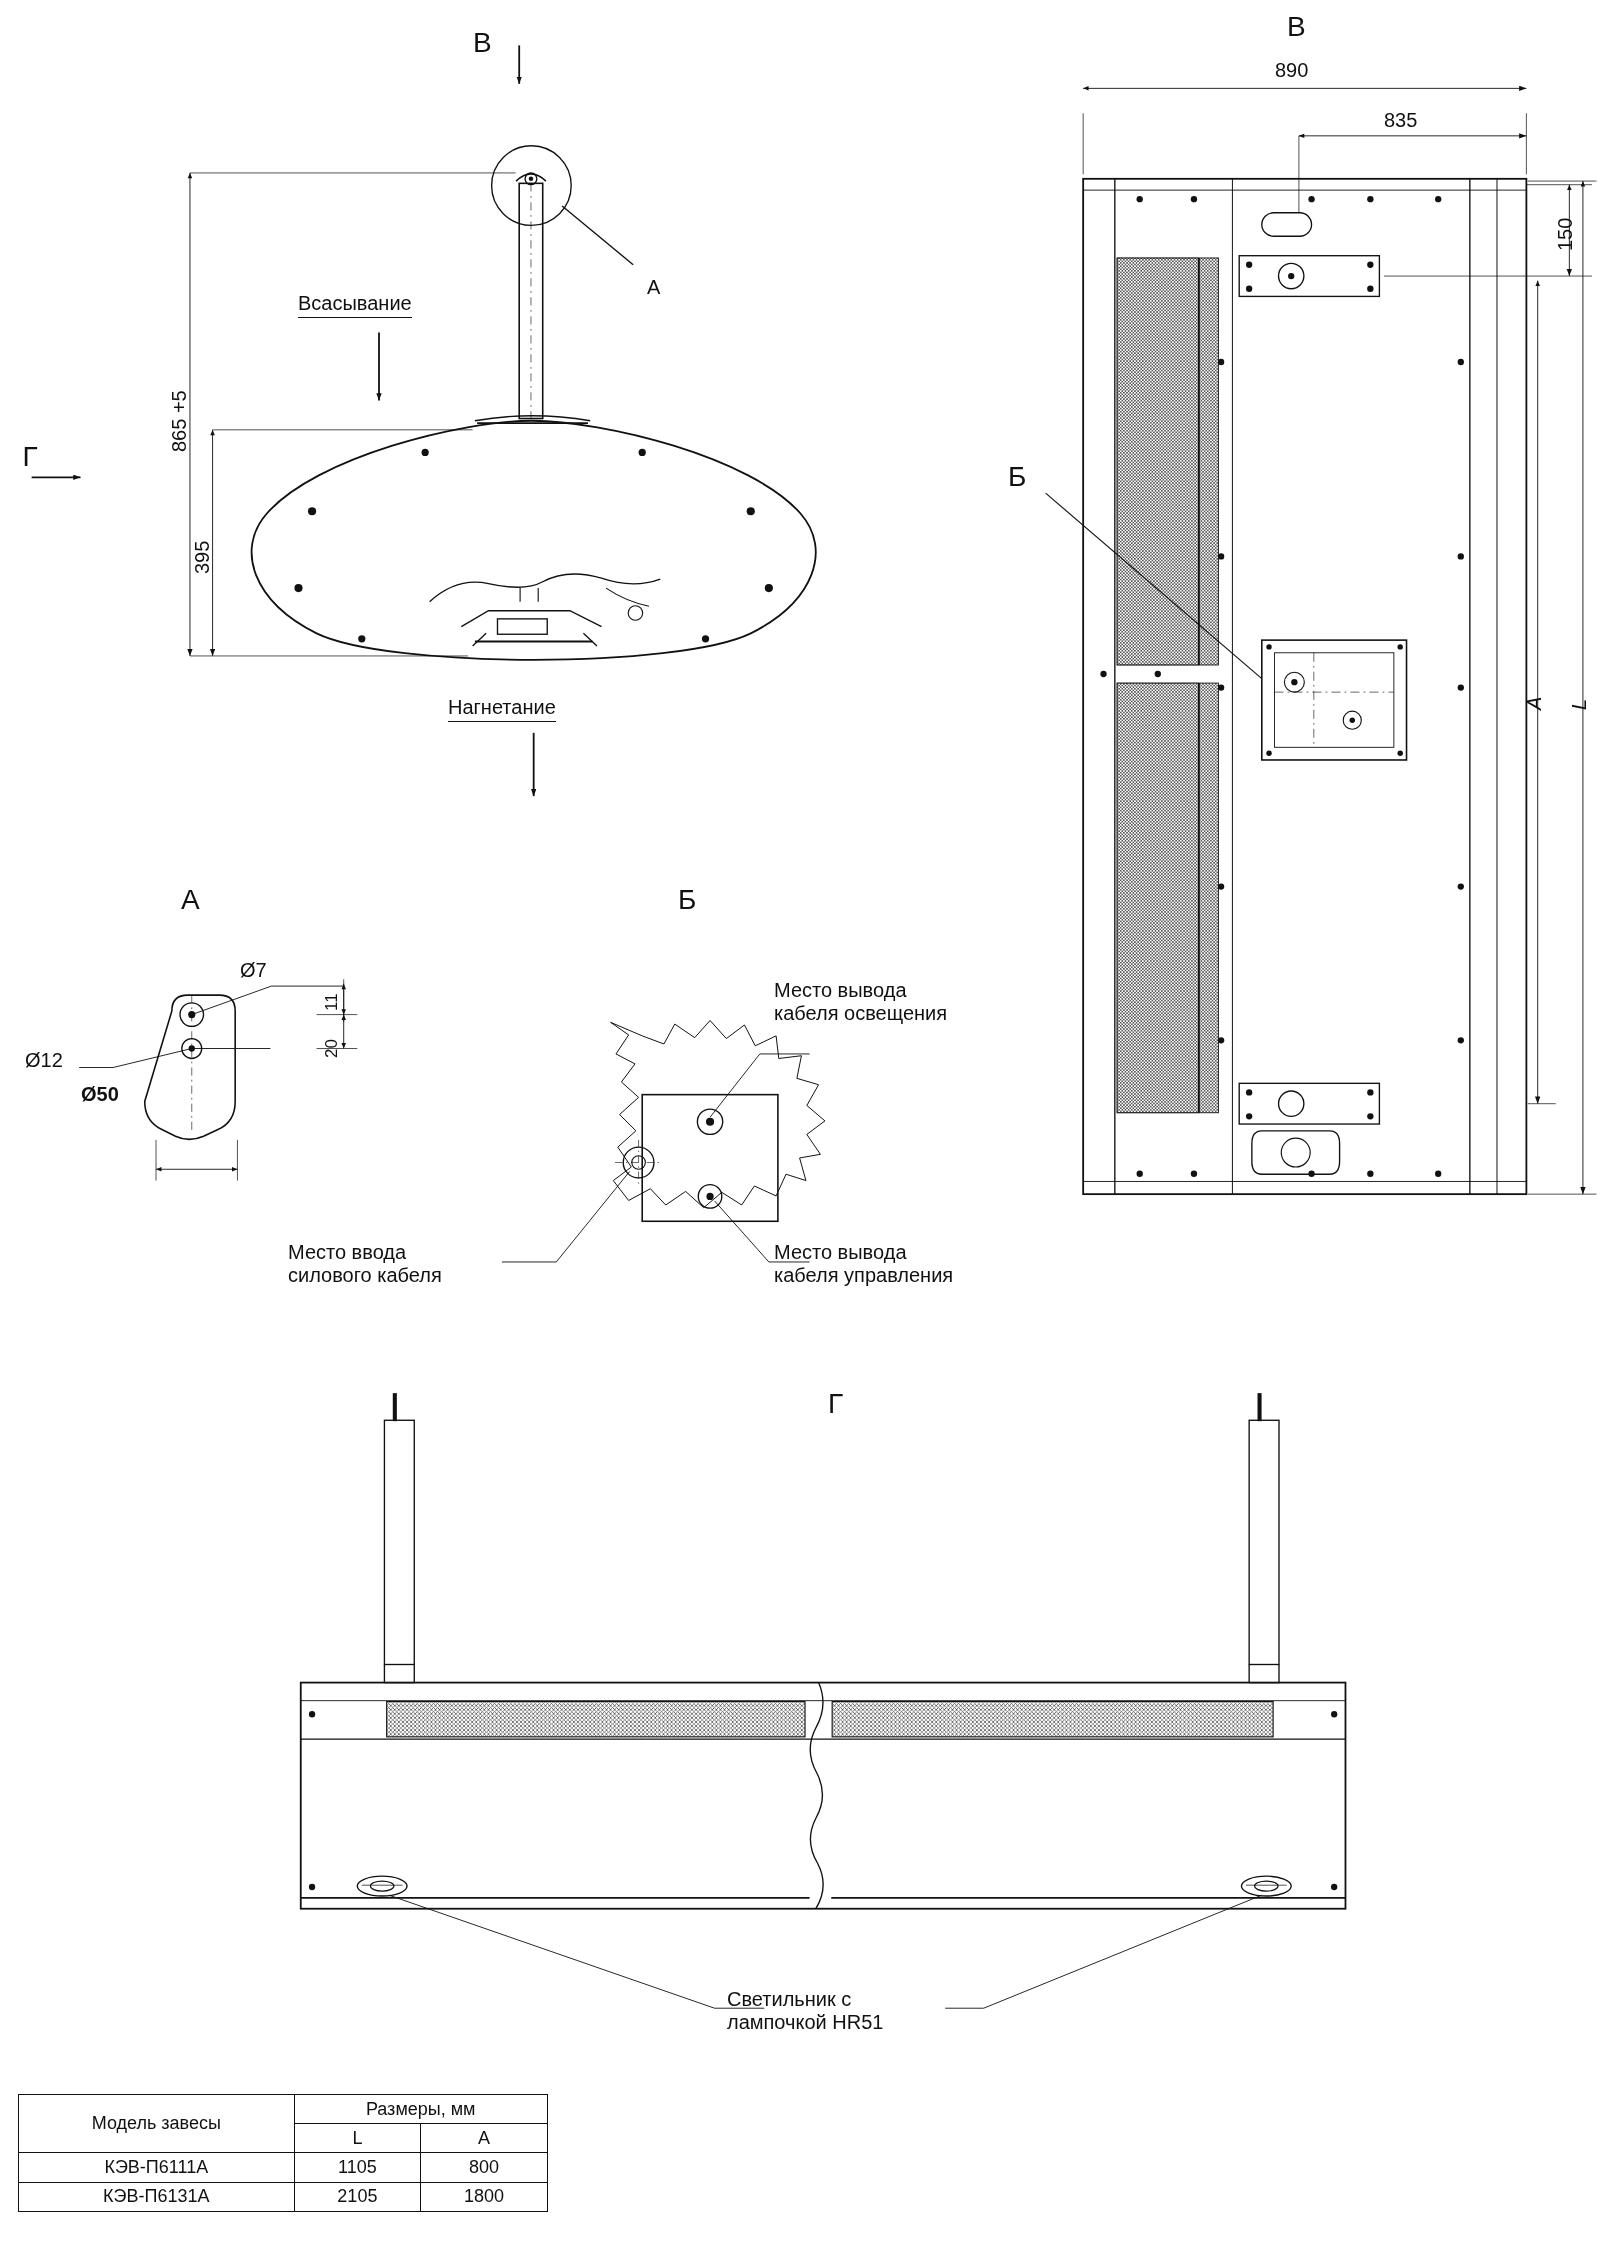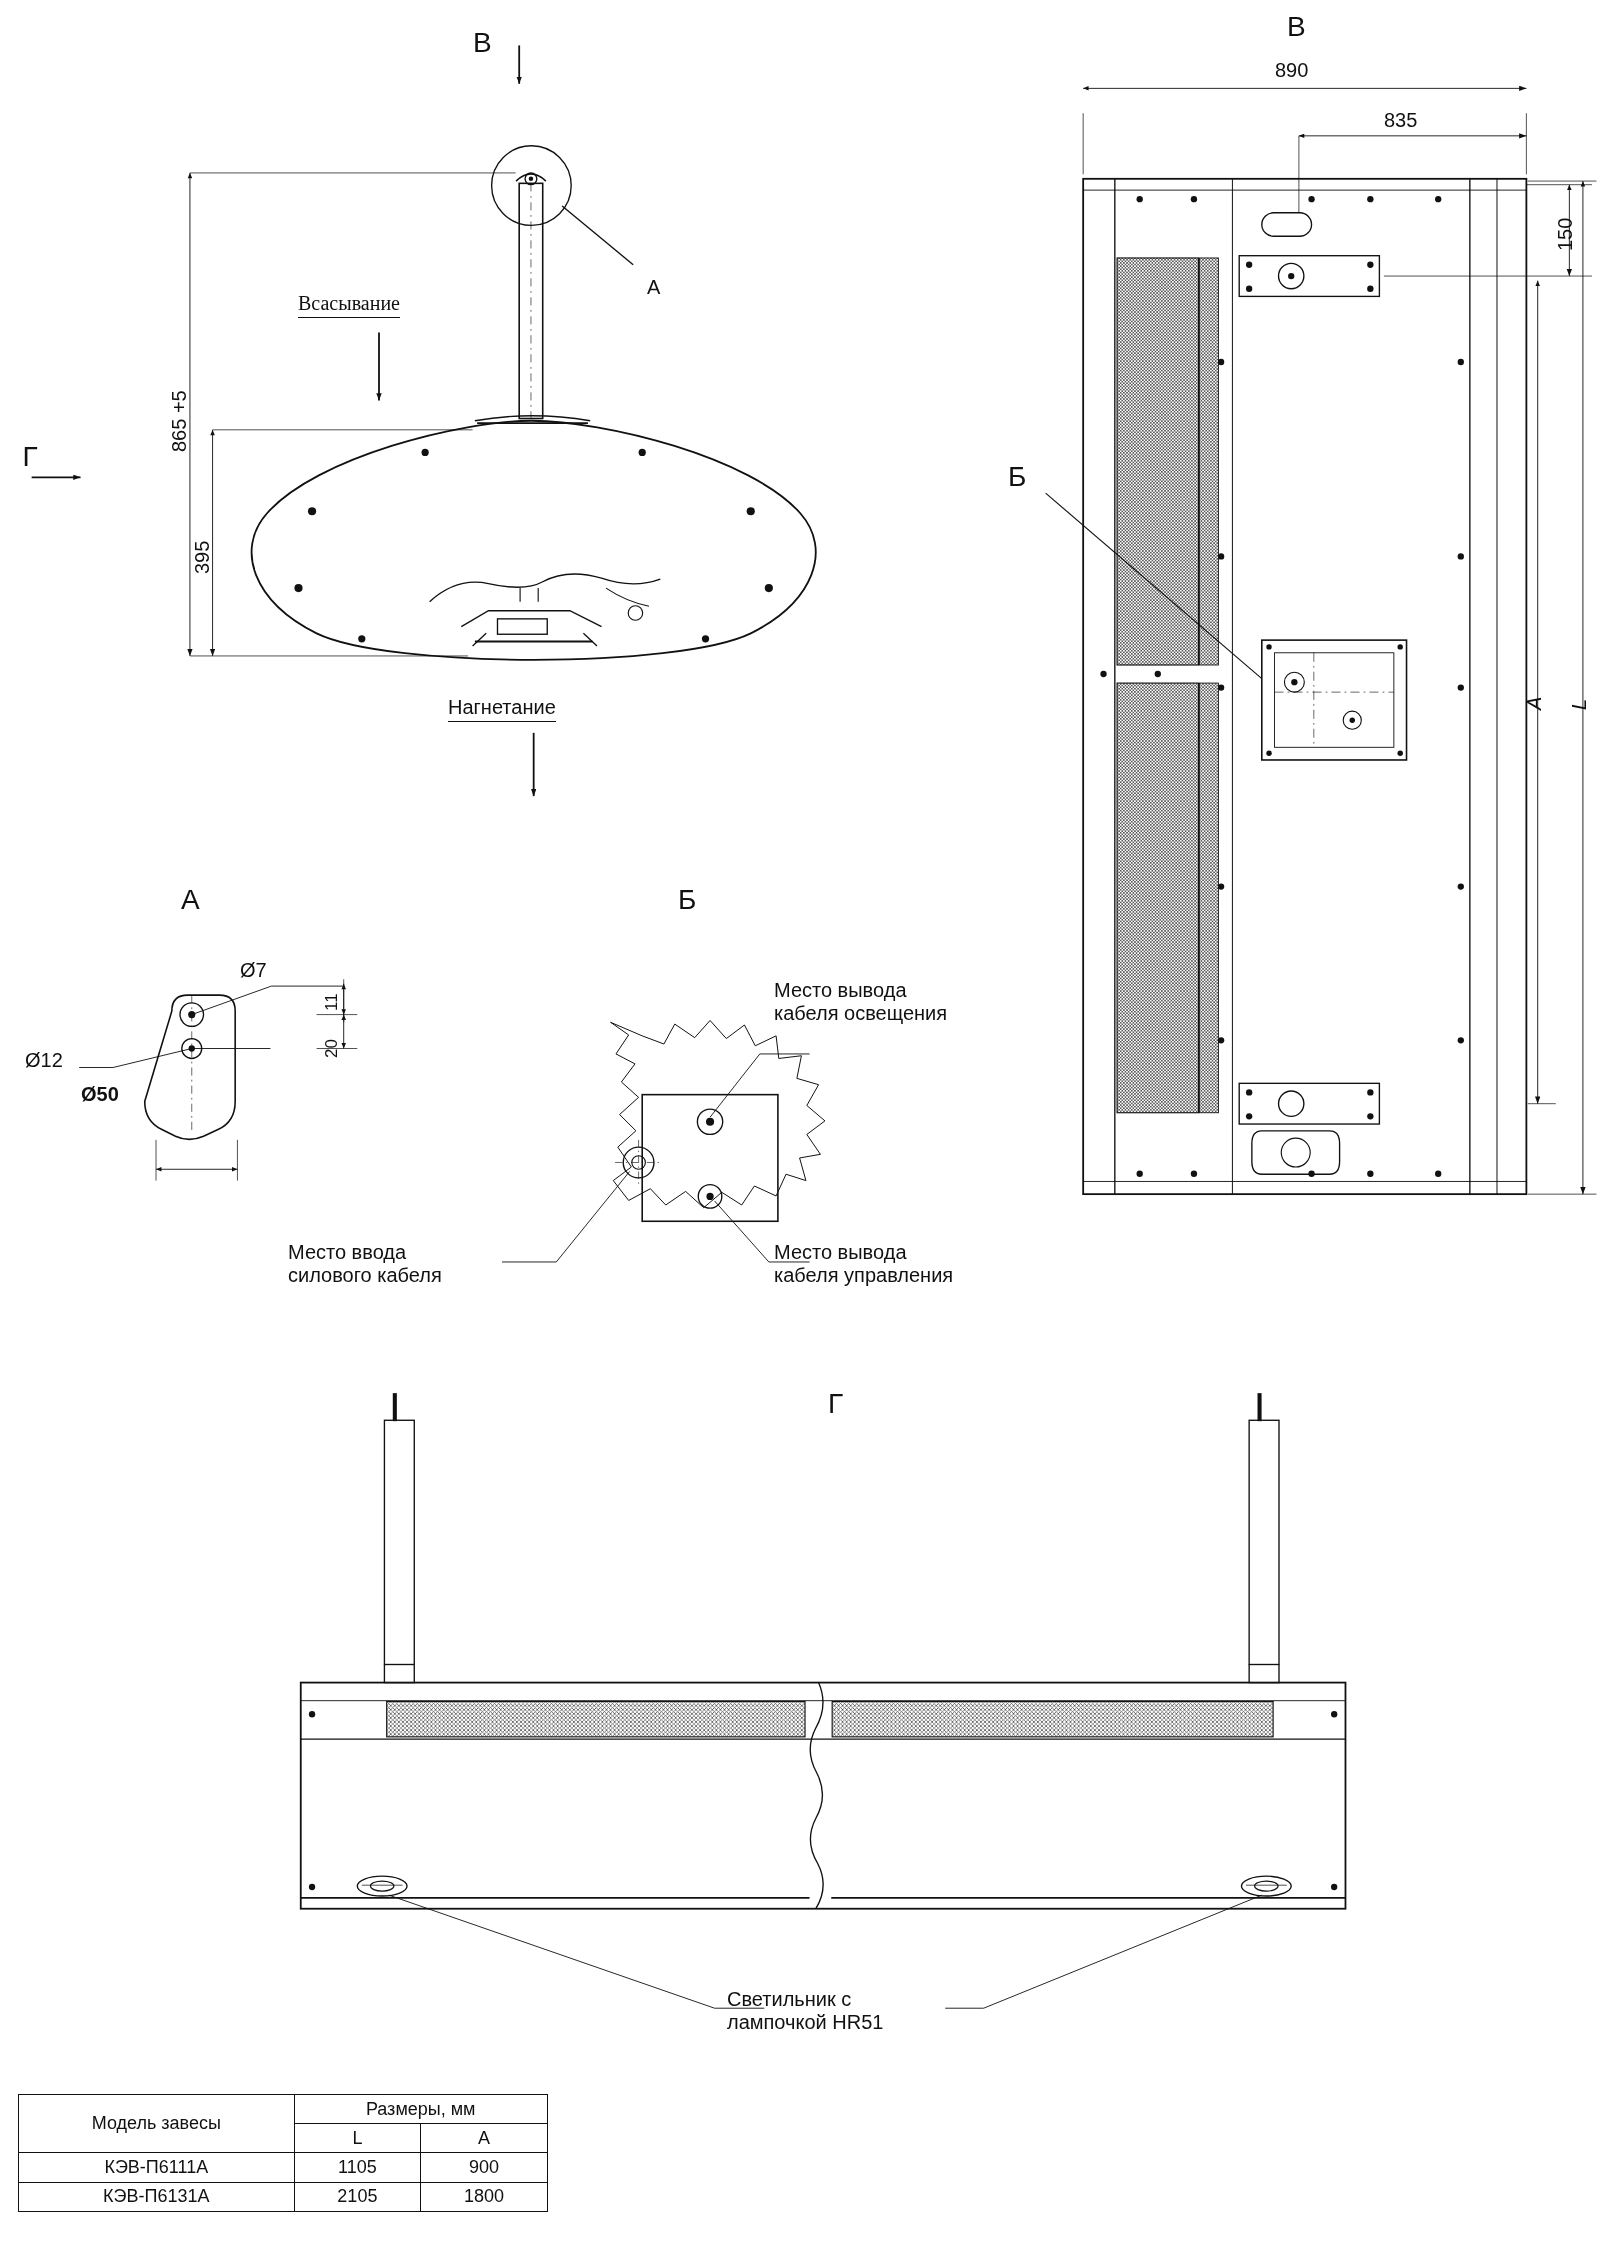--- a/index.html
+++ b/index.html
@@ -313,21 +313,21 @@
       <line x1="860" y1="4190" x2="1580" y2="4440" stroke-width="2"></line>
       <line x1="1580" y1="4440" x2="1690" y2="4440" stroke-width="2"></line>
       <line x1="2790" y1="4190" x2="2175" y2="4440" stroke-width="2"></line>
       <line x1="2175" y1="4440" x2="2090" y2="4440" stroke-width="2"></line>
 
     </g>
   </svg>
 
   <div class="lbl big" style="left:473px; top:27px;">В</div>
   <div class="lbl mid" style="left:647px; top:276px;">А</div>
-  <div class="lbl mid underline" style="left:298px; top:292px;font-family:Liberation Serif, serif;">Всасывание</div>
+  <div class="lbl mid underline" style="left:298px; top:292px;">Всасывание</div>
   <div class="lbl mid underline" style="left:448px; top:696px;">Нагнетание</div>
   <div class="lbl big" style="left:22.6px; top:441px;">Г</div>
   <div class="lbl mid rot90" style="left:168px; top:452px;">865 +5</div>
   <div class="lbl mid rot90" style="left:191px; top:574px;">395</div>
 
   <div class="lbl big" style="left:1287px; top:11.3px;">В</div>
   <div class="lbl mid" style="left:1275px; top:59px;">890</div>
   <div class="lbl mid" style="left:1384px; top:109px;">835</div>
   <div class="lbl mid rot90" style="left:1554px; top:251px;">150</div>
   <div class="lbl mid italic rot90" style="left:1523px; top:710px;">A</div>
@@ -359,21 +359,21 @@
         <td class="model-col" rowspan="2">Модель завесы</td>
         <td colspan="2">Размеры, мм</td>
       </tr>
       <tr>
         <td class="dim-col">L</td>
         <td class="dim-col">A</td>
       </tr>
       <tr>
         <td>КЭВ-П6111А</td>
         <td>1105</td>
-        <td>900</td>
+        <td>800</td>
       </tr>
       <tr>
         <td>КЭВ-П6131А</td>
         <td>2105</td>
         <td>1800</td>
       </tr>
     </tbody>
   </table>
 
 </div>

